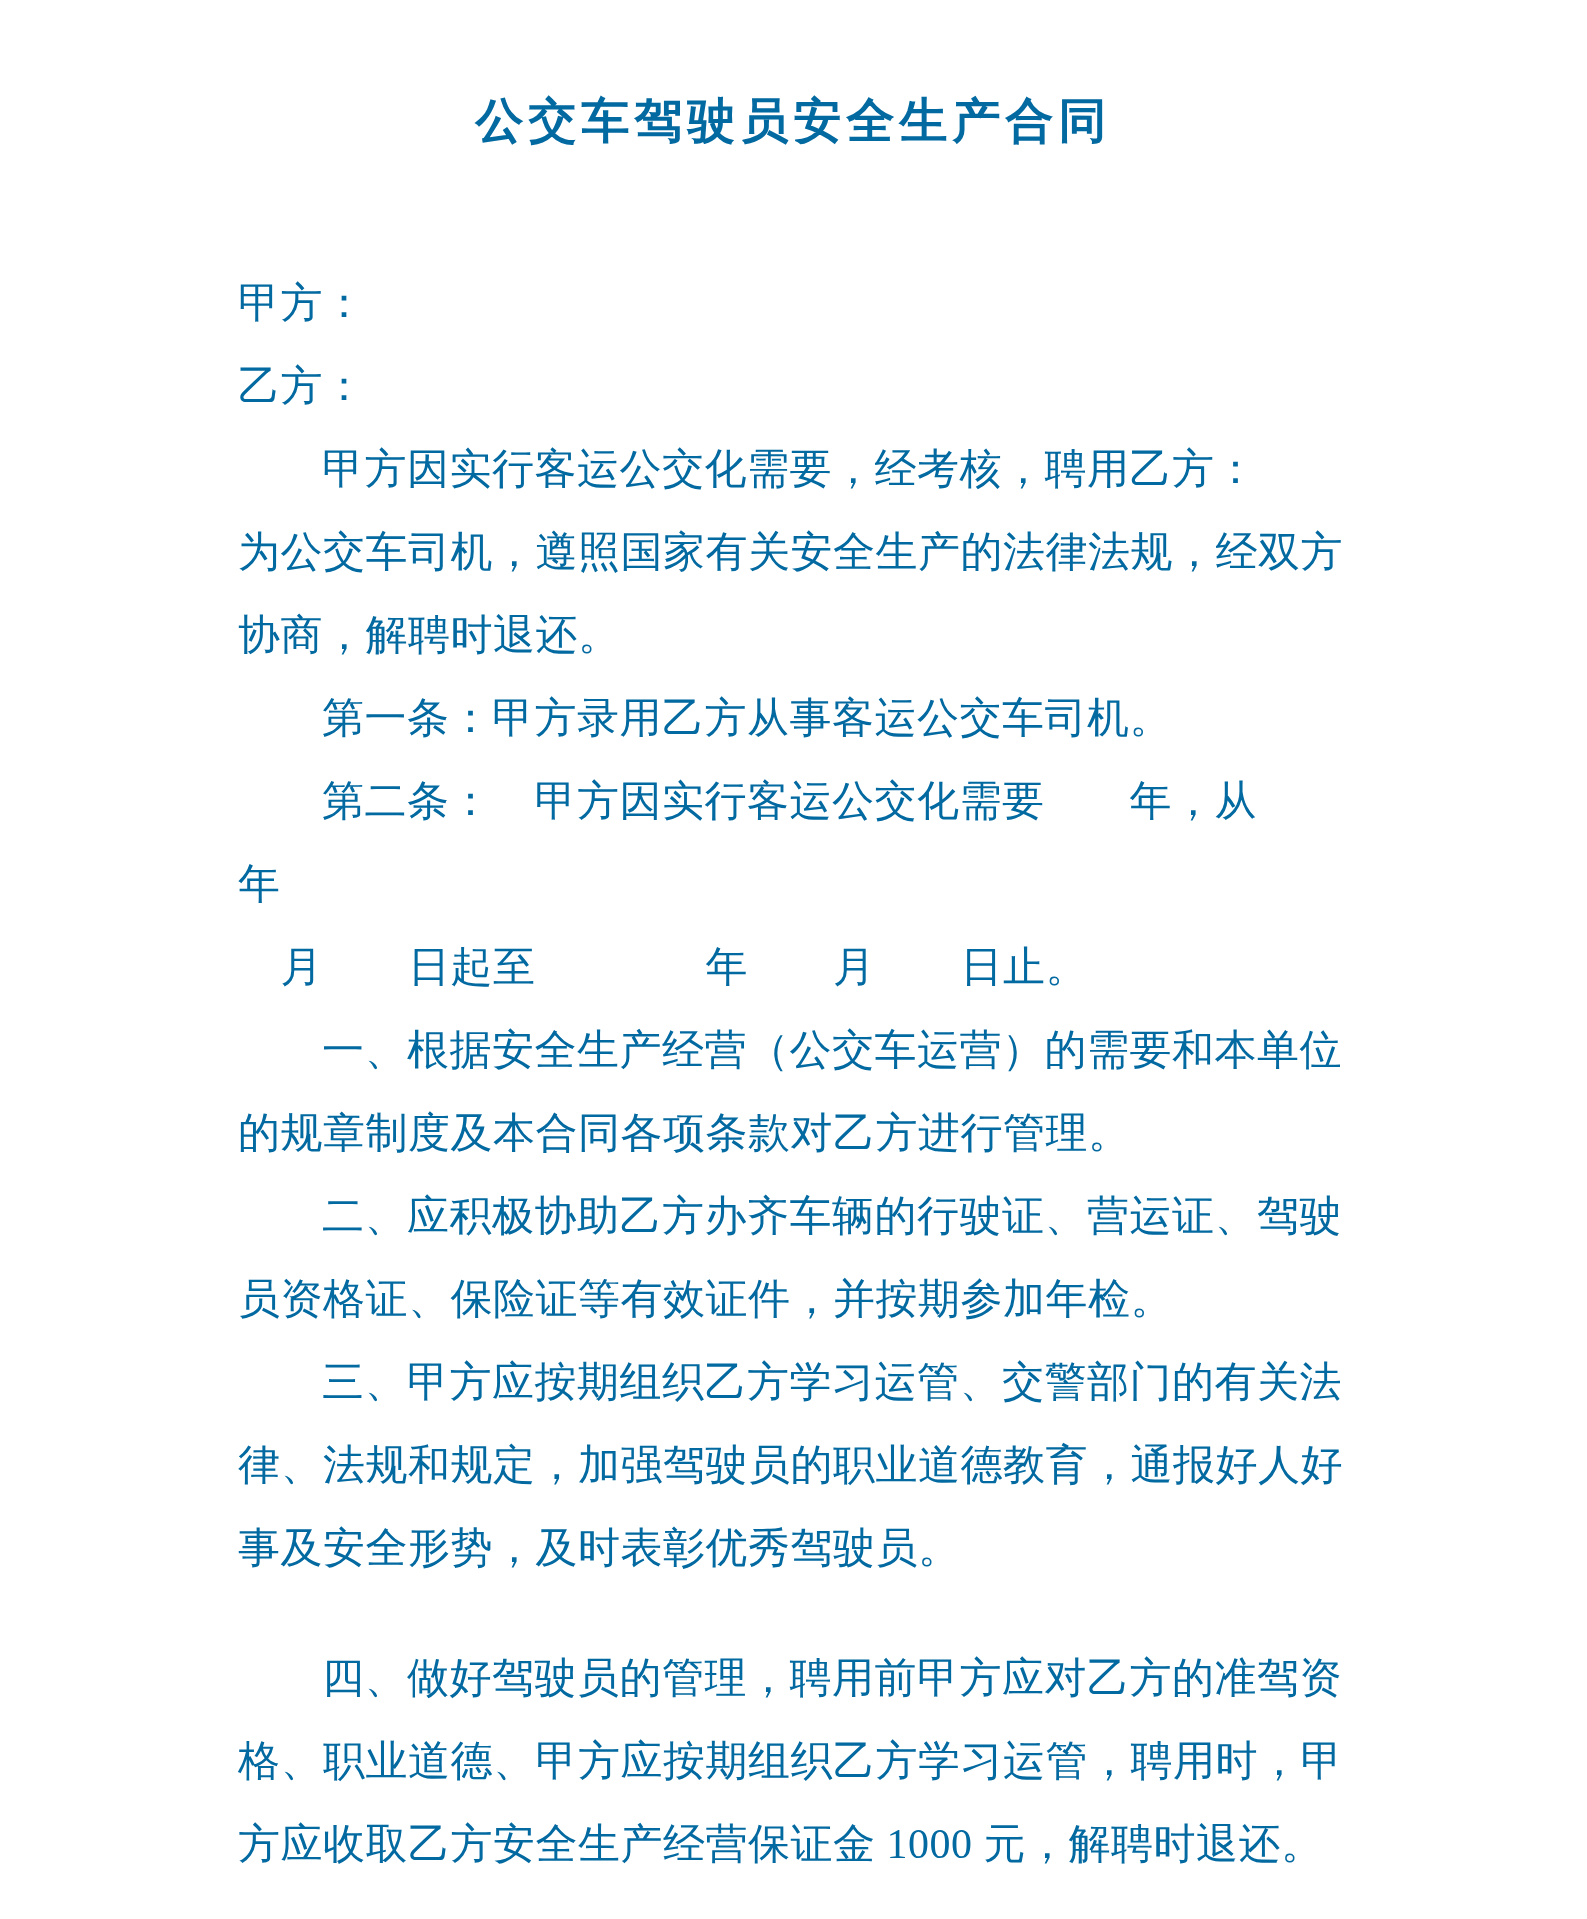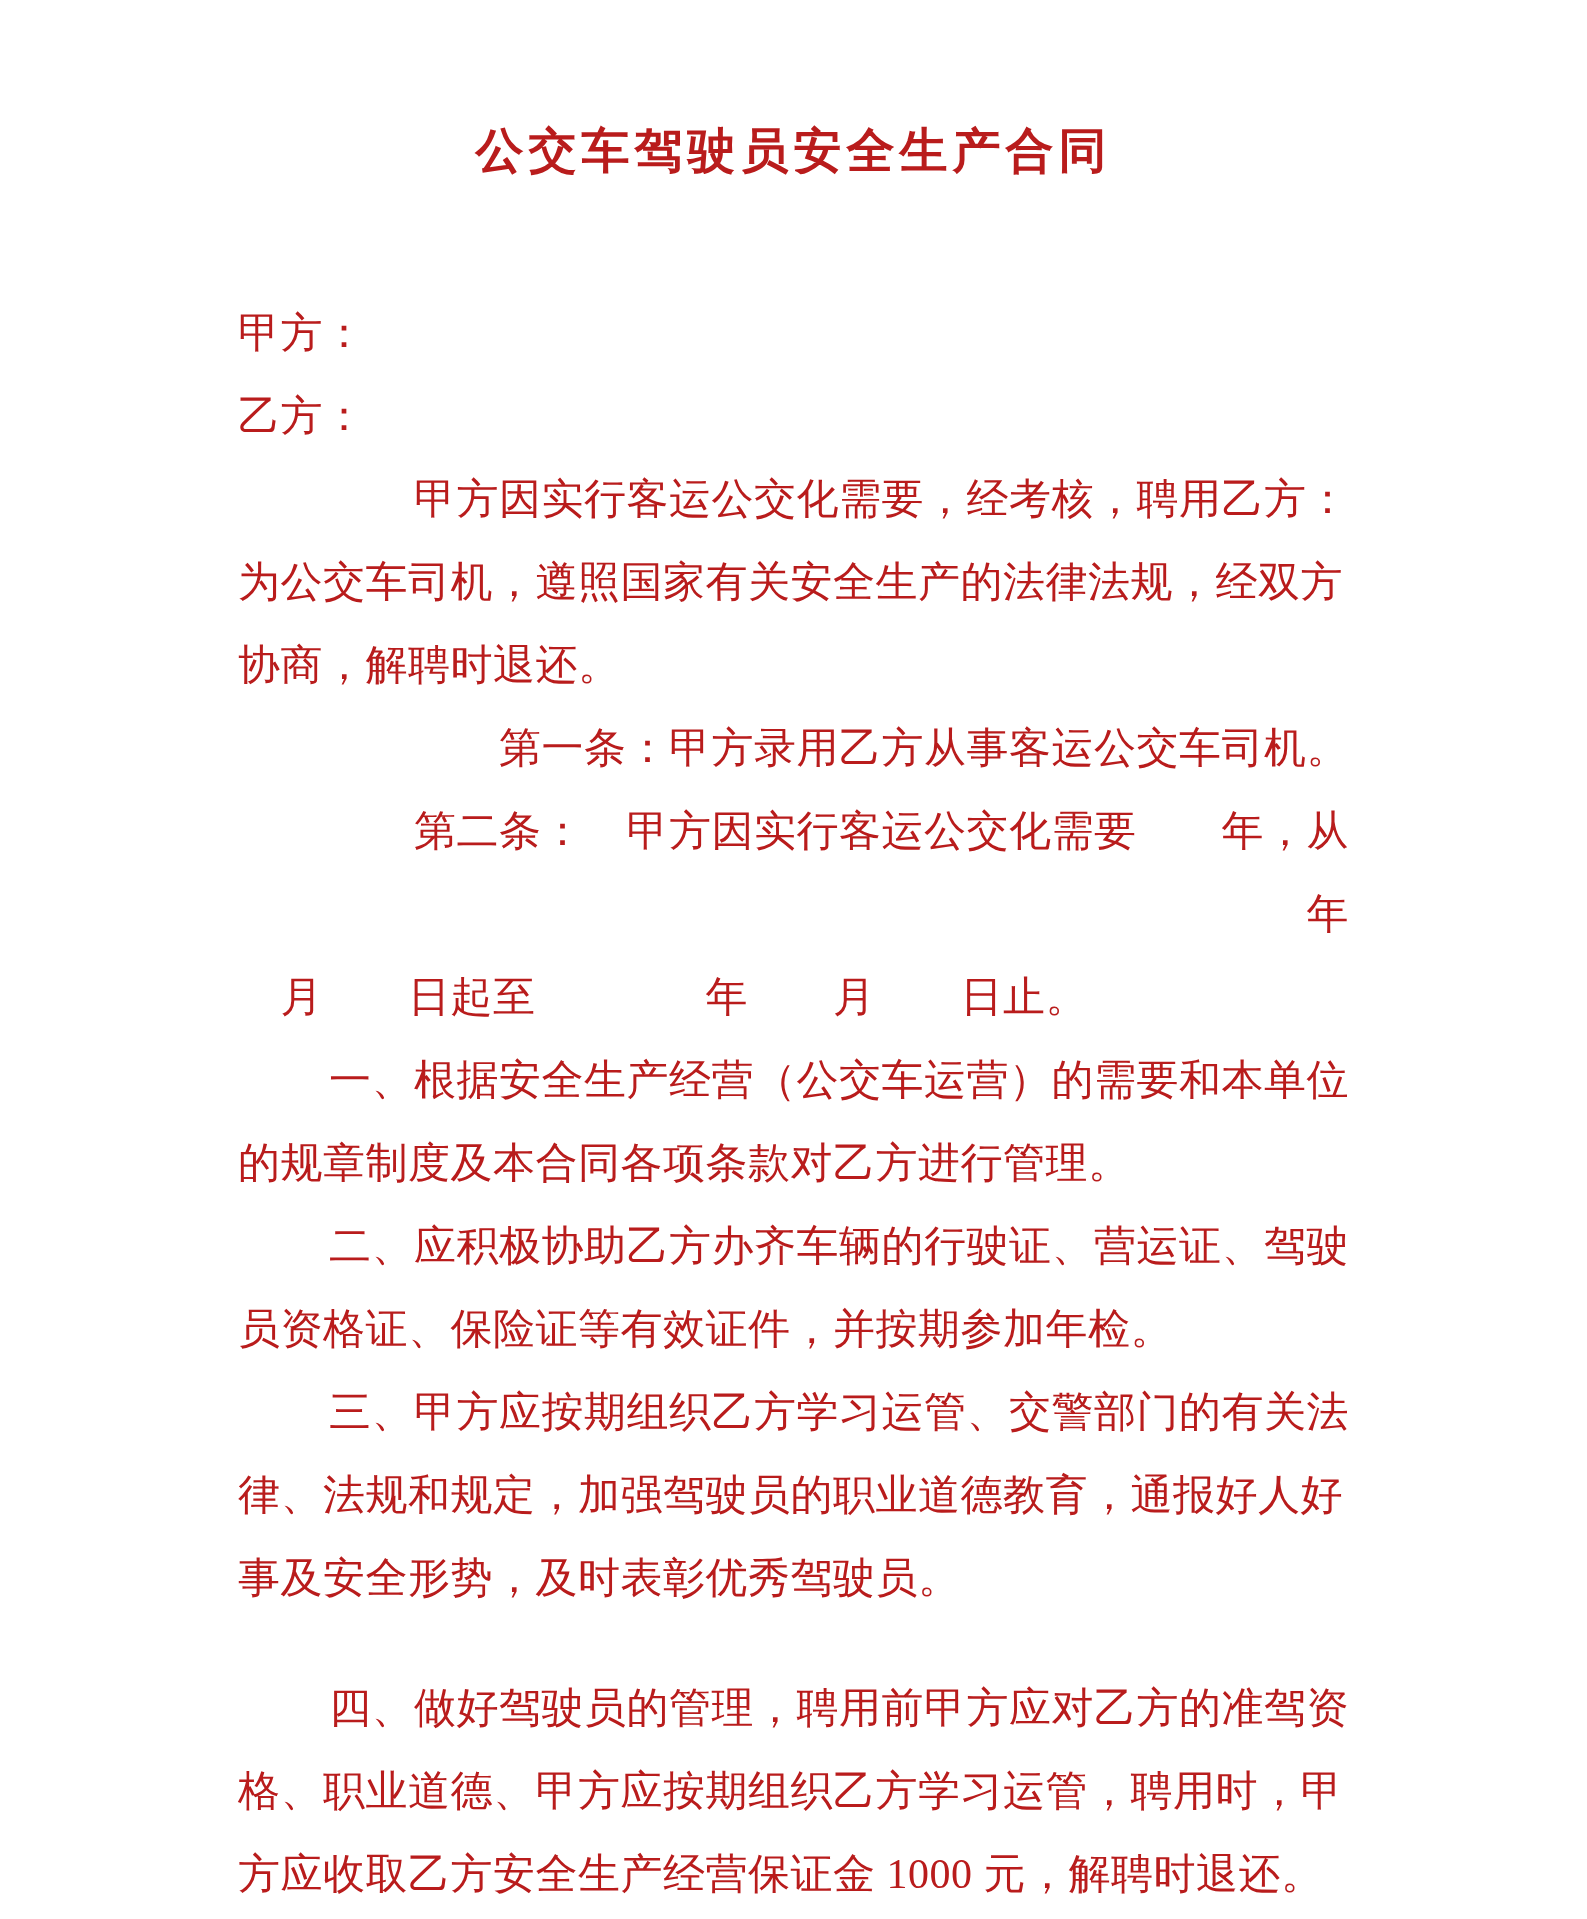--- a/index.html
+++ b/index.html
@@ -6,24 +6,24 @@
     margin: 0;
     padding: 0;
     background: #ffffff;
   }
   .page {
     position: relative;
     width: 1587px;
     height: 1919px;
     margin: 0 auto;
     background: #ffffff;
-    color: #b91c1c;
+    color: #0369a1;
     font-family: "Liberation Serif", "DejaVu Serif", serif;
     box-sizing: border-box;
-    padding: 120px 238px 0 238px;
+    padding: 90px 238px 0 238px;
     overflow: hidden;
   }
   .doc-title {
     margin: 0;
     text-align: center;
     font-size: 48px;
     font-weight: bold;
     letter-spacing: 5px;
     line-height: 62px;
     white-space: nowrap;
@@ -32,21 +32,20 @@
     margin-top: 110px;
     font-size: 42px;
     line-height: 83px;
     letter-spacing: 0.5px;
   }
   .line {
     white-space: pre-wrap;
   }
   .indent {
     text-indent: 84px;
-    text-align: right;
   }
   .para-gap {
     height: 47px;
   }
 </style>
 </head>
 <body>
 
 <div class="page">
   <h1 class="doc-title">公交车驾驶员安全生产合同</h1>

